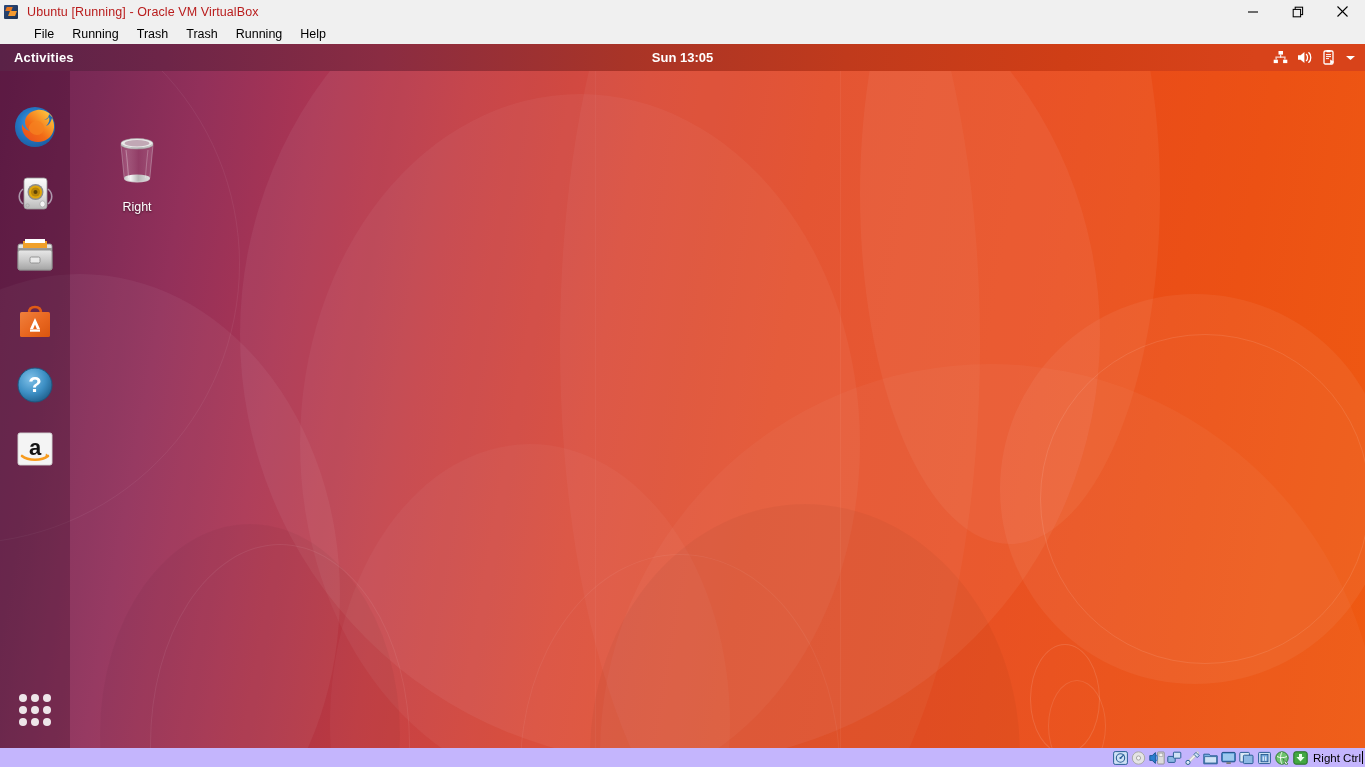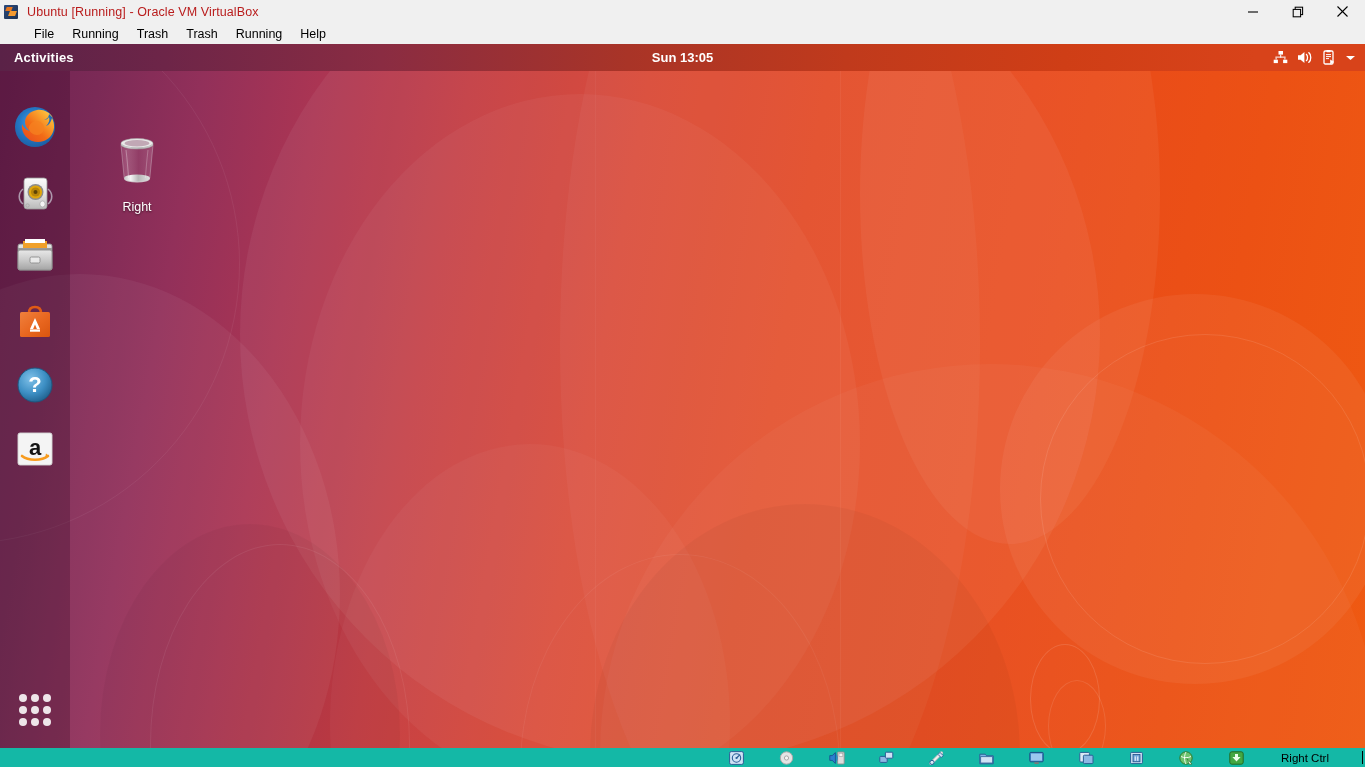--- a/index.html
+++ b/index.html
@@ -134,24 +134,23 @@
     z-index: 4; text-align: center;
   }
   .trash-label {
     margin-top: 4px; font-size: 12.5px; color: #fff;
     text-shadow: 0 1px 2px rgba(0,0,0,0.55);
   }
 
   
   .vb-status {
     position: absolute; left: 0; bottom: 0; width: 1365px; height: 19px;
-    background: #14b8a6;
+    background: #c4b5fd;
     display: flex; align-items: center; justify-content: flex-end;
     padding-right: 2px;
-    gap: 32px;
   }
   .st-icon {
     width: 17px; height: 16px; margin-right: 1px;
     display: flex; align-items: center; justify-content: center;
     flex: none;
   }
   .st-text {
     font-size: 11.5px; color: #000; margin-left: 3px; white-space: nowrap;
   }
   .st-caret {

